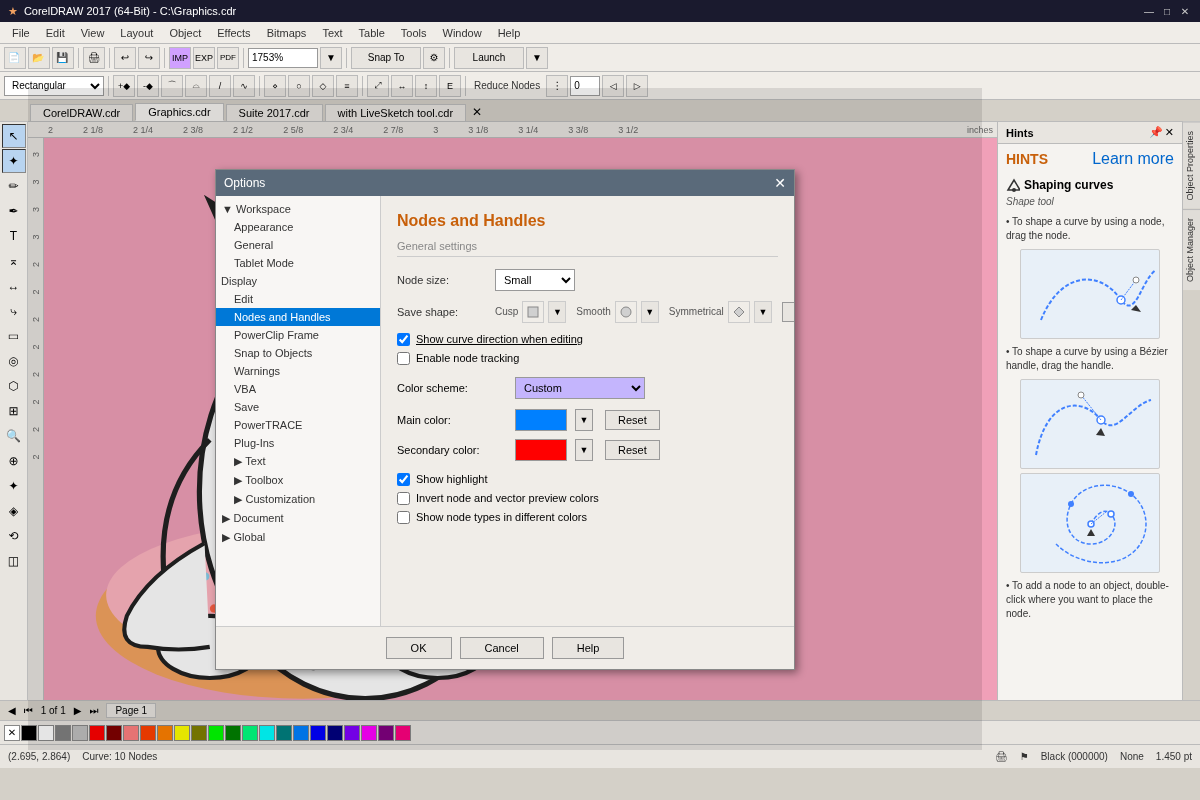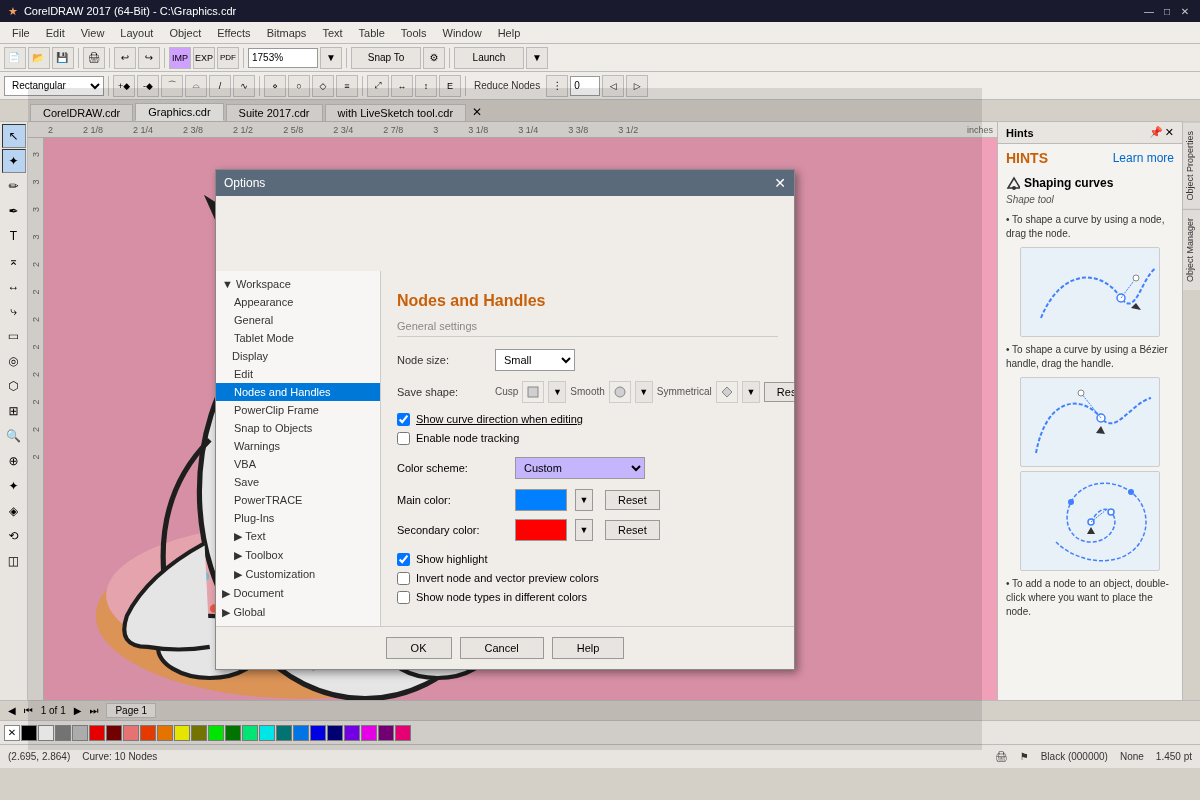--- a/index.html
+++ b/index.html
@@ -286,28 +286,28 @@
   </div>
 
   <div id="dialog-overlay" style="position:absolute;top:88px;left:28px;right:218px;bottom:50px;display:flex;align-items:center;justify-content:center;z-index:100;pointer-events:none;">
     <div id="dialog" style="pointer-events:all;position:relative;background:#f0ede8;border:1px solid #888;box-shadow:3px 3px 8px rgba(0,0,0,0.4);width:580px;">
 
       <div id="dialog-titlebar" style="background:#5a6a7a;color:white;padding:5px 8px;display:flex;justify-content:space-between;align-items:center;font-size:12px;">
         <span>Options</span>
         <span style="cursor:pointer;font-size:14px;">✕</span>
       </div>
 
-      <div id="dialog-body" style="display:flex;min-height:430px;align-items:flex-end;">
+      <div id="dialog-body" style="display:flex;min-height:430px;">
 
         <div id="dialog-tree" style="width:165px;background:#f8f6f4;border-right:1px solid #ccc;padding:4px 0;font-size:11px;overflow-y:auto;">
           <div class="tree-item" style="padding:3px 6px;color:#333;">▼ Workspace</div>
           <div class="tree-item tree-child" style="padding:3px 6px 3px 18px;">Appearance</div>
           <div class="tree-item tree-child" style="padding:3px 6px 3px 18px;">General</div>
           <div class="tree-item tree-child" style="padding:3px 6px 3px 18px;">Tablet Mode</div>
-          <div class="tree-item tree-child" style="padding:3px 6px 3px 16px;">Display</div>
+          <div class="tree-item tree-child" style="padding:3px 6px 3px 5px;">Display</div>
           <div class="tree-item tree-child" style="padding:3px 6px 3px 18px;">Edit</div>
           <div class="tree-item tree-child selected" style="padding:3px 6px 3px 18px;background:#0078d7;color:white;">Nodes and Handles</div>
           <div class="tree-item tree-child" style="padding:3px 6px 3px 18px;">PowerClip Frame</div>
           <div class="tree-item tree-child" style="padding:3px 6px 3px 18px;">Snap to Objects</div>
           <div class="tree-item tree-child" style="padding:3px 6px 3px 18px;">Warnings</div>
           <div class="tree-item tree-child" style="padding:3px 6px 3px 18px;">VBA</div>
           <div class="tree-item tree-child" style="padding:3px 6px 3px 18px;">Save</div>
           <div class="tree-item tree-child" style="padding:3px 6px 3px 18px;">PowerTRACE</div>
           <div class="tree-item tree-child" style="padding:3px 6px 3px 18px;">Plug-Ins</div>
           <div class="tree-item tree-child" style="padding:3px 6px 3px 18px;">▶ Text</div>
@@ -326,21 +326,21 @@
             <label class="form-label" style="width:90px;font-size:11px;">Node size:</label>
             <select style="height:22px;font-size:11px;border:1px solid #999;background:white;padding:0 4px;min-width:80px;">
               <option>Small</option>
               <option>Medium</option>
               <option>Large</option>
             </select>
           </div>
 
           <div class="form-row" style="display:flex;align-items:center;margin-bottom:10px;gap:8px;">
             <label class="form-label" style="width:90px;font-size:11px;">Save shape:</label>
-            <div style="display:flex;align-items:center;gap:4px;">
+            <div style="display:flex;align-items:center;gap:10px;">
 
               <div style="display:flex;align-items:center;gap:4px;">
                 <span style="font-size:10px;color:#555;">Cusp</span>
                 <div style="width:22px;height:22px;border:1px solid #ccc;background:#f0ede8;display:flex;align-items:center;justify-content:center;">
                   <svg width="14" height="14">
                       <rect x="2" y="2" width="10" height="10" fill="#d0d0d0" stroke="#888" stroke-width="1"></rect>
                     </svg>
                 </div>
                 <div style="width:18px;height:22px;border:1px solid #ccc;background:#e8e5e0;display:flex;align-items:center;justify-content:center;cursor:pointer;font-size:9px;">▼</div>
               </div>
@@ -432,21 +432,21 @@
   <div id="hints-panel" style="width:185px;background:#f5f3f0;border-left:1px solid #bbb;display:flex;flex-direction:column;font-size:11px;overflow-y:auto;">
     <div style="background:#e8e5e0;padding:4px 8px;display:flex;justify-content:space-between;align-items:center;border-bottom:1px solid #bbb;">
       <span style="font-size:11px;font-weight:bold;">Hints</span>
       <div style="display:flex;gap:2px;">
         <span style="cursor:pointer;font-size:11px;">📌</span>
         <span style="cursor:pointer;font-size:11px;">✕</span>
       </div>
     </div>
     <div style="padding:6px 8px;display:flex;justify-content:space-between;align-items:center;">
       <span style="font-size:14px;font-weight:bold;color:#c8600a;">HINTS</span>
-      <span style="font-size:12px;color:#0066cc;cursor:pointer;padding-left:36px;">Learn more</span>
+      <span style="font-size:16px;color:#0066cc;cursor:pointer;padding-left:36px;">Learn more</span>
     </div>
     <div style="padding:4px 8px;flex:1;overflow-y:auto;">
 
       <div style="margin-bottom:8px;">
         <div style="font-size:12px;font-weight:bold;margin-bottom:4px;display:flex;align-items:center;gap:4px;">
           <svg width="14" height="14">
             <polygon points="2,12 8,2 14,12" fill="none" stroke="#333" stroke-width="1.5"></polygon>
             <circle cx="8" cy="12" r="2" fill="#333"></circle>
           </svg>
           <span>Shaping curves</span>

